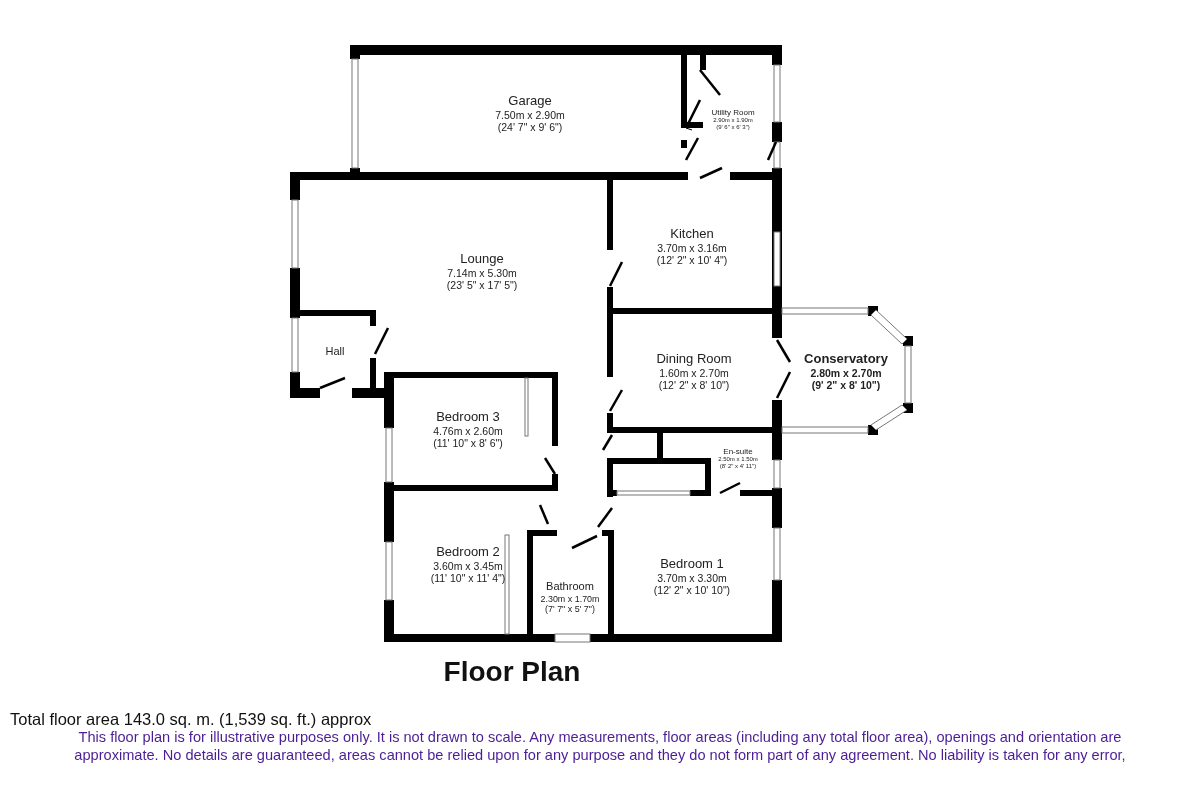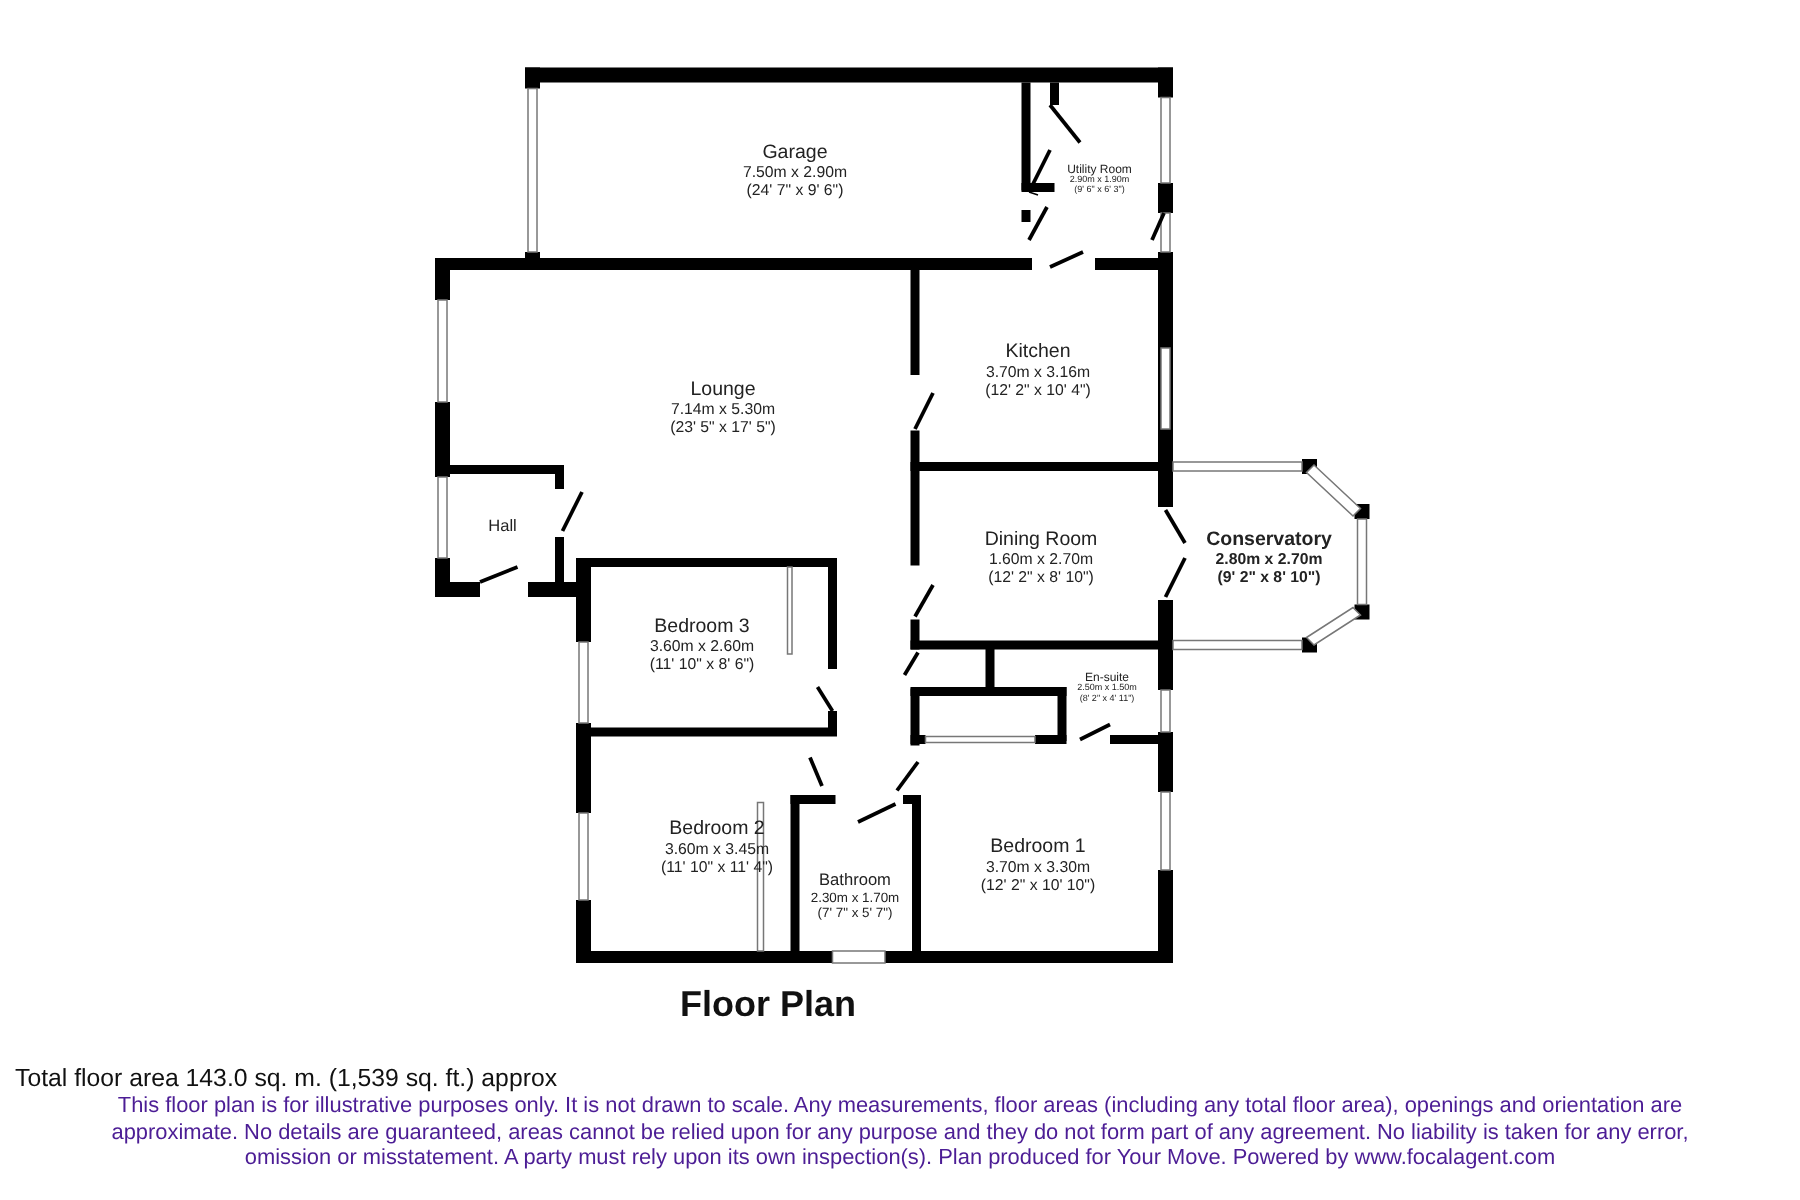--- a/index.html
+++ b/index.html
@@ -4,21 +4,21 @@
 <style>
   html, body { margin: 0; padding: 0; background: #ffffff; }
   body { width: 1200px; height: 800px; position: relative; overflow: hidden; font-family: "Liberation Sans", sans-serif; color: #111; }
   #plan { position: absolute; left: 0; top: 0; width: 1200px; height: 660px; }
   .room-label { position: absolute; text-align: center; color: #222; line-height: 1.15; transform: translateX(-50%); white-space: nowrap; }
   .room-label .name { font-size: 13px; }
   .room-label .dim { font-size: 10.5px; }
   .room-label.small .name { font-size: 8px; }
   .room-label.small .dim { font-size: 6px; }
   .room-label.hall .name { font-size: 11px; }
-  #title { position: absolute; left: 0; width: 1024px; top: 656px; text-align: center; font-size: 24px; font-weight: bold; color: #111; }
+  #title { position: absolute; left: 0; width: 1024px; top: 656px; text-align: center; font-size: 28px; font-weight: bold; color: #111; }
   #total { position: absolute; left: 10px; top: 710px; font-size: 16.5px; color: #111; }
   #disclaimer { position: absolute; left: 20px; width: 1160px; top: 729px; text-align: center; font-size: 14.6px; line-height: 17.5px; color: #4c1d95; }
 </style>
 </head>
 <body>
 
 <svg id="plan" viewBox="0 0 1200 660" xmlns="http://www.w3.org/2000/svg">
   <g fill="#000">
 
     <rect x="350" y="45" width="432" height="10"></rect>
@@ -161,43 +161,42 @@
   <div class="dim">1.60m x 2.70m</div>
   <div class="dim">(12' 2" x 8' 10")</div>
 </div>
 <div class="room-label" style="left:846px;top:352px;font-weight:bold;">
   <div class="name">Conservatory</div>
   <div class="dim">2.80m x 2.70m</div>
   <div class="dim">(9' 2" x 8' 10")</div>
 </div>
 <div class="room-label" style="left:468px;top:410px;">
   <div class="name">Bedroom 3</div>
-  <div class="dim">3.60m x 2.60m</div>
+  <div class="dim">4.76m x 2.60m</div>
   <div class="dim">(11' 10" x 8' 6")</div>
 </div>
 <div class="room-label small" style="left:738px;top:447px;">
   <div class="name">En-suite</div>
   <div class="dim">2.50m x 1.50m</div>
   <div class="dim">(8' 2" x 4' 11")</div>
 </div>
-<div class="room-label" style="left:478px;top:545px;">
+<div class="room-label" style="left:468px;top:545px;">
   <div class="name">Bedroom 2</div>
   <div class="dim">3.60m x 3.45m</div>
   <div class="dim">(11' 10" x 11' 4")</div>
 </div>
 <div class="room-label" style="left:570px;top:578px;transform:translateX(-50%) scale(0.85);">
   <div class="name">Bathroom</div>
   <div class="dim">2.30m x 1.70m</div>
   <div class="dim">(7' 7" x 5' 7")</div>
 </div>
 <div class="room-label" style="left:692px;top:557px;">
   <div class="name">Bedroom 1</div>
   <div class="dim">3.70m x 3.30m</div>
   <div class="dim">(12' 2" x 10' 10")</div>
 </div>
 
 <div id="title">Floor Plan</div>
 <div id="total">Total floor area 143.0 sq. m. (1,539 sq. ft.) approx</div>
 <div id="disclaimer">
   <div>This floor plan is for illustrative purposes only. It is not drawn to scale. Any measurements, floor areas (including any total floor area), openings and orientation are</div>
   <div>approximate. No details are guaranteed, areas cannot be relied upon for any purpose and they do not form part of any agreement. No liability is taken for any error,</div>
-  <div>omission or misstatement. A party must rely upon its own inspection(s). Plan produced for Your Move. Powered by www.focalagent.com</div>
 </div>
 
 </body></html>

